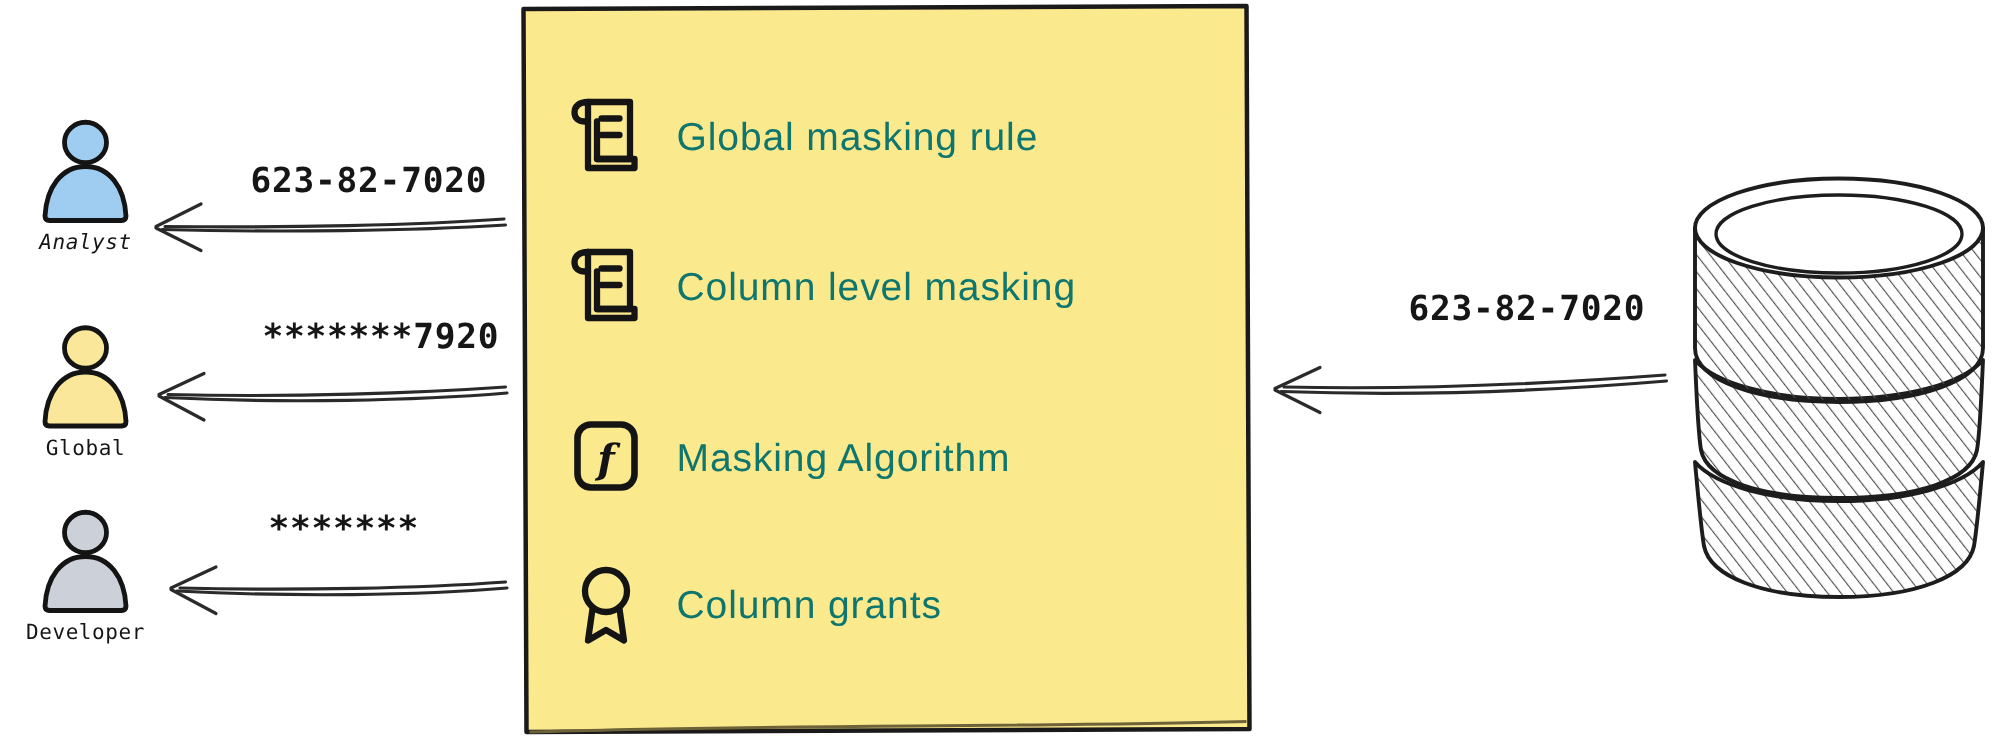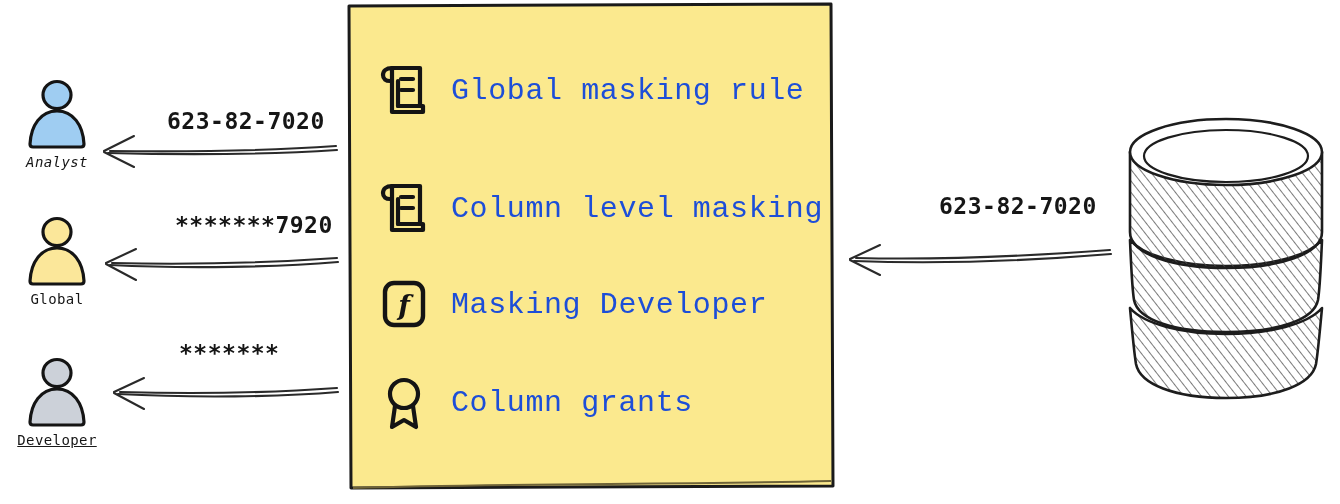--- a/index.html
+++ b/index.html
@@ -39,21 +39,21 @@
     font-family: "DejaVu Sans Mono", "Liberation Mono", monospace;
     font-size: 14px;
     letter-spacing: 0.4px;
     color: #151515;
     margin-top: -2px;
     white-space: nowrap;
   }
 
   #actor-analyst   { left: 2px;  top: 78px; font-style: italic; }
   #actor-support   { left: 2px;  top: 215px; }
-  #actor-developer { left: 2px;  top: 356px; text-decoration: underline; }
+  #actor-developer { left: 2px;  top: 338px; }
 
   
   .flow-label {
     position: absolute;
     font-family: "DejaVu Sans Mono", "Liberation Mono", monospace;
     font-size: 23px;
     font-weight: 700;
     letter-spacing: 0.5px;
     color: #161616;
     white-space: nowrap;
@@ -80,35 +80,35 @@
   }
   .rule-row {
     position: absolute;
     left: 34px;
     display: flex;
     align-items: center;
     gap: 22px;
     height: 62px;
   }
   #rule-row-0 { top: 58px; }
-  #rule-row-1 { top: 176px; }
+  #rule-row-1 { top: 158px; }
   #rule-row-2 { top: 272px; }
   #rule-row-3 { top: 370px; }
 
   .rule-icon {
     width: 50px;
     height: 54px;
     flex: 0 0 50px;
     display: block;
   }
   .rule-label {
-    font-family: Liberation Mono, monospace;
-    font-size: 30px;
+    font-family: Liberation Sans, sans-serif;
+    font-size: 26px;
     letter-spacing: 0.6px;
-    color: #1d4ed8;
+    color: #0f766e;
     white-space: nowrap;
   }
 
   
   #database {
     position: absolute;
     left: 1112px;
     top: 112px;
     width: 228px;
     height: 292px;
@@ -185,21 +185,21 @@
       </g>
     </svg>
     <span class="rule-label">Column level masking</span>
   </div>
 
   <div class="rule-row" id="rule-row-2">
     <svg class="rule-icon" viewBox="0 0 50 54">
       <rect x="6" y="5" width="38" height="42" rx="9" ry="9" fill="none" stroke="#141414" stroke-width="4.4"></rect>
       <text x="25" y="37" text-anchor="middle" font-family="DejaVu Serif, Liberation Serif, serif" font-size="27" font-style="italic" font-weight="700" fill="#141414">f</text>
     </svg>
-    <span class="rule-label">Masking Developer</span>
+    <span class="rule-label">Masking Algorithm</span>
   </div>
 
   <div class="rule-row" id="rule-row-3">
     <svg class="rule-icon" viewBox="0 0 50 54">
       <g fill="none" stroke="#141414" stroke-width="4.2" stroke-linejoin="round" stroke-linecap="round">
         <circle cx="25" cy="18" r="14"></circle>
         <path d="M16,30 L13,51 L25,44 L37,51 L34,30"></path>
       </g>
     </svg>
     <span class="rule-label">Column grants</span>

